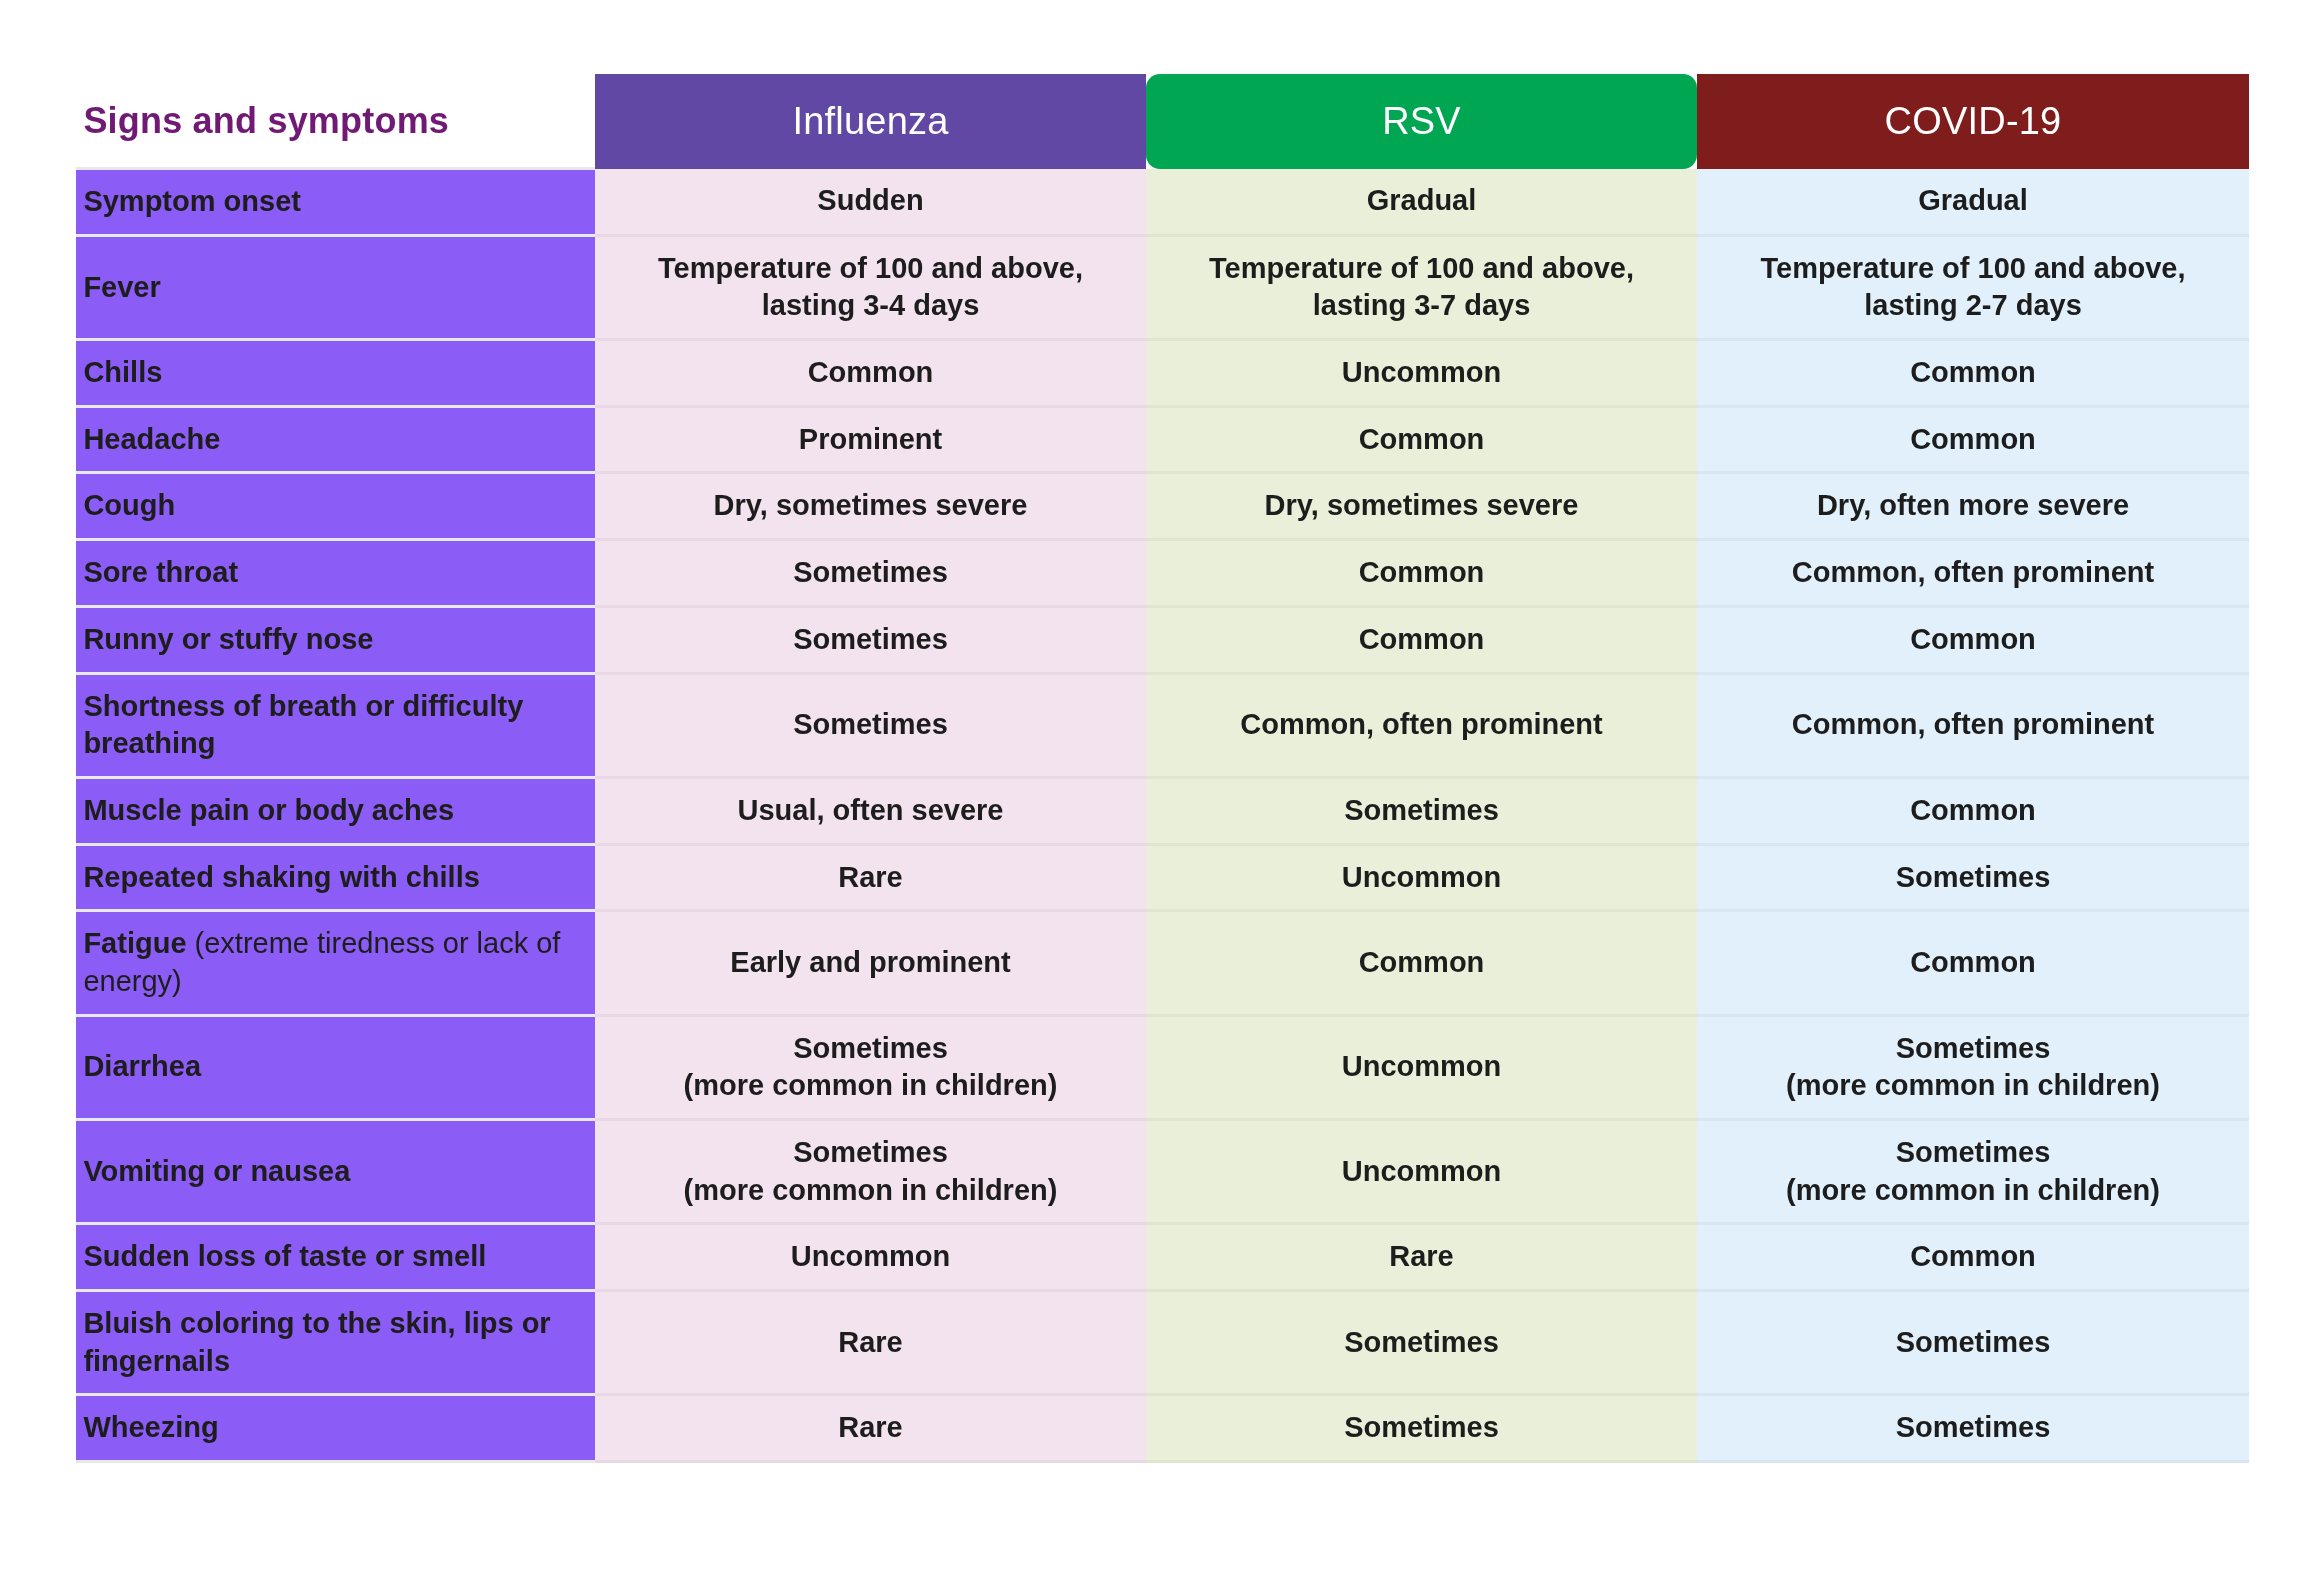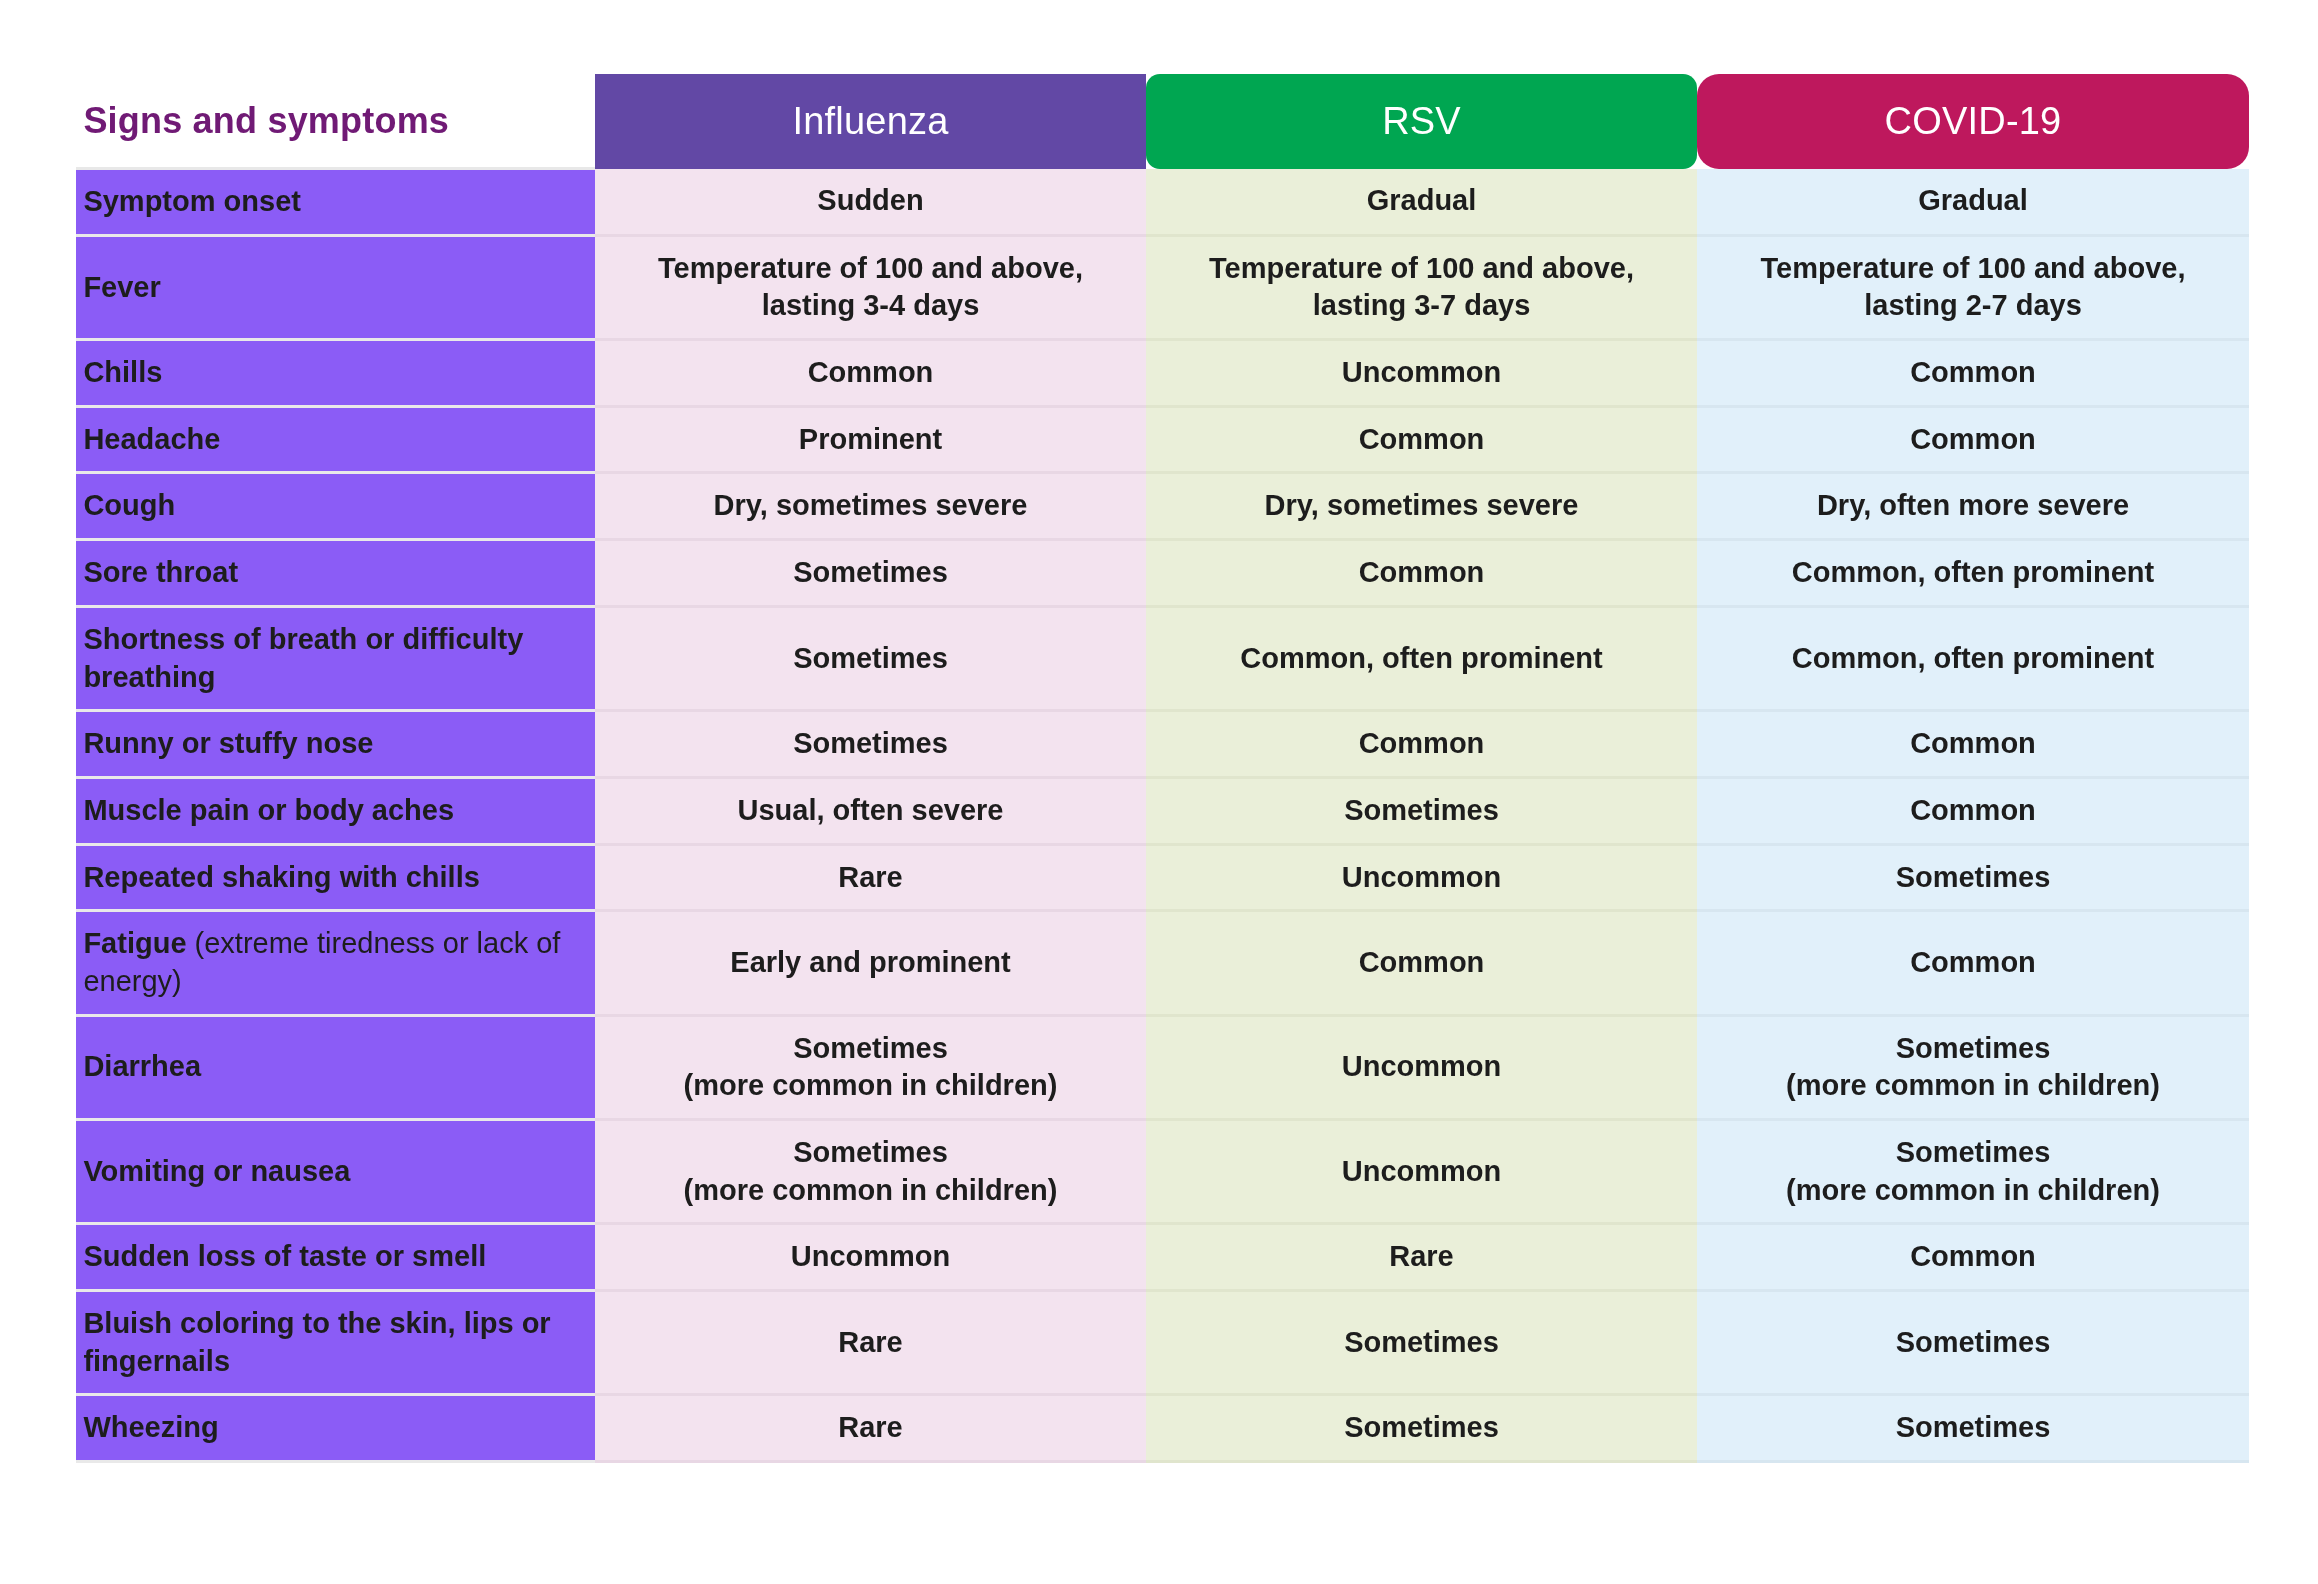--- a/index.html
+++ b/index.html
@@ -62,21 +62,21 @@
   }
 
   th.hdr-col {
     color: #ffffff;
     font-size: 38px;
     text-align: center;
     vertical-align: middle;
   }
   th.hdr-flu   { background: #6248a5; }
   th.hdr-rsv   { background: #00a651; border-radius: 14px; }
-  th.hdr-covid { background: #be185d; border-radius: 22px; }
+  th.hdr-covid { background: #7f1d1d; }
 
   
   tbody td {
     padding: 13px 15px;
     font-size: 29px;
     color: #1d1d1d;
     line-height: 1.30;
     border-bottom: 3.7px solid #e9e9e9;
     vertical-align: middle;
   }
@@ -158,32 +158,32 @@
             <td class="val v-rsv"><span>Dry, sometimes severe</span></td>
             <td class="val v-covid"><span>Dry, often more severe</span></td>
           </tr>
           <tr>
             <td class="lbl"><span>Sore throat</span></td>
             <td class="val v-flu"><span>Sometimes</span></td>
             <td class="val v-rsv"><span>Common</span></td>
             <td class="val v-covid"><span>Common, often prominent</span></td>
           </tr>
           <tr>
+            <td class="lbl"><span>Runny or stuffy nose</span></td>
+            <td class="val v-flu"><span>Sometimes</span></td>
+            <td class="val v-rsv"><span>Common</span></td>
+            <td class="val v-covid"><span>Common</span></td>
+          </tr>
+          <tr>
             <td class="lbl"><span>Shortness of breath or difficulty breathing</span></td>
             <td class="val v-flu"><span>Sometimes</span></td>
             <td class="val v-rsv"><span>Common, often prominent</span></td>
             <td class="val v-covid"><span>Common, often prominent</span></td>
           </tr>
           <tr>
-            <td class="lbl"><span>Runny or stuffy nose</span></td>
-            <td class="val v-flu"><span>Sometimes</span></td>
-            <td class="val v-rsv"><span>Common</span></td>
-            <td class="val v-covid"><span>Common</span></td>
-          </tr>
-          <tr>
             <td class="lbl"><span>Muscle pain or body aches</span></td>
             <td class="val v-flu"><span>Usual, often severe</span></td>
             <td class="val v-rsv"><span>Sometimes</span></td>
             <td class="val v-covid"><span>Common</span></td>
           </tr>
           <tr>
             <td class="lbl"><span>Repeated shaking with chills</span></td>
             <td class="val v-flu"><span>Rare</span></td>
             <td class="val v-rsv"><span>Uncommon</span></td>
             <td class="val v-covid"><span>Sometimes</span></td>

